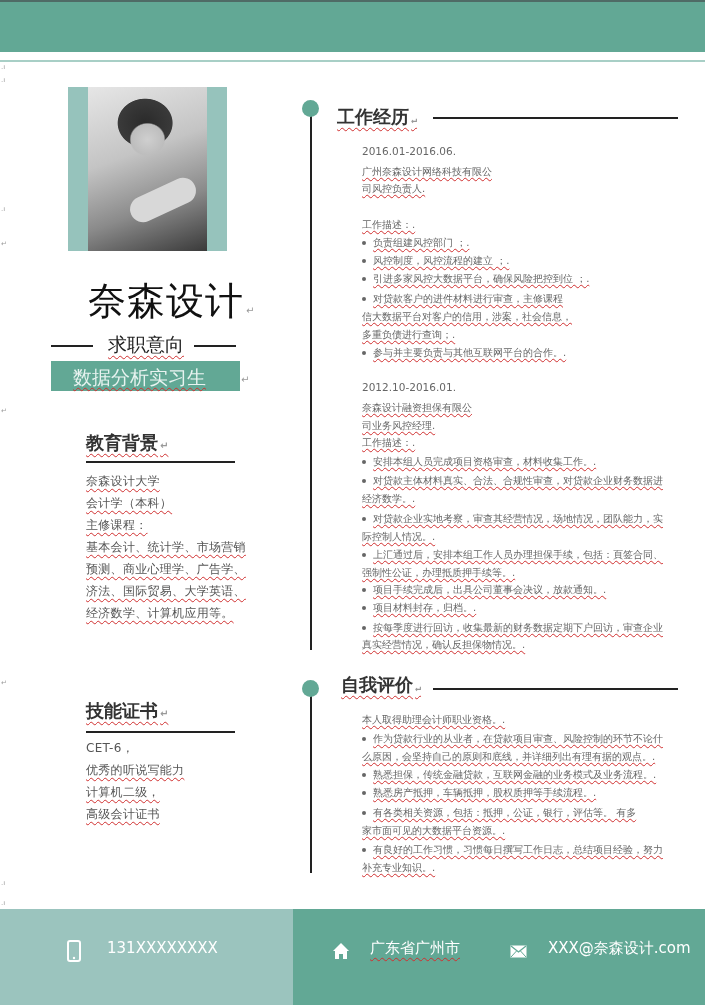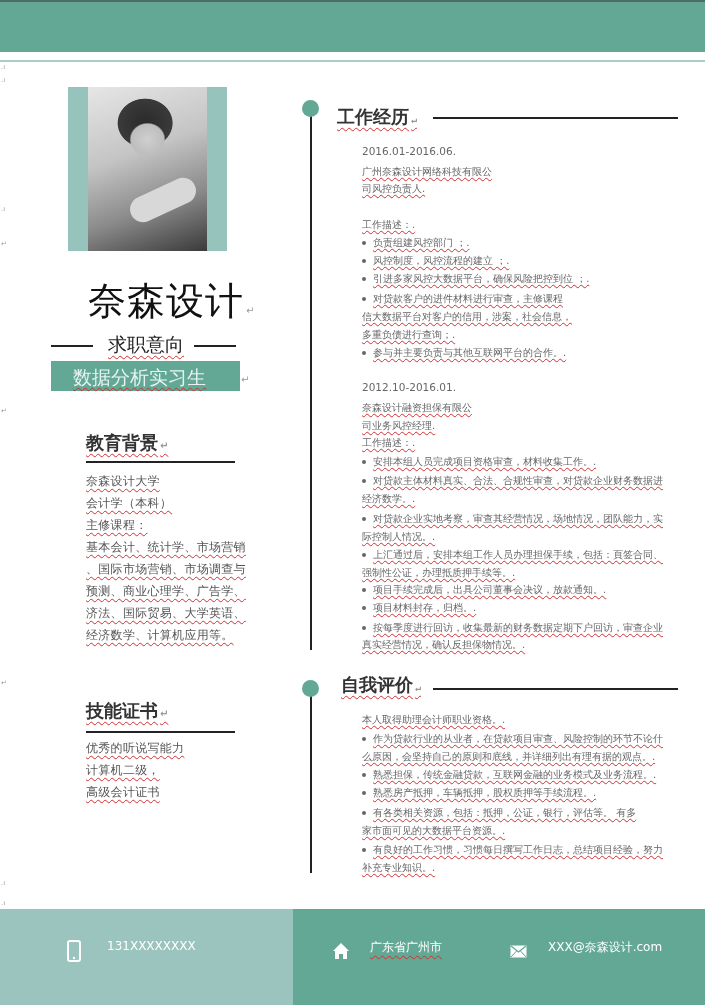--- a/index.html
+++ b/index.html
@@ -45,21 +45,21 @@
     .section-title-right { position: absolute; font-size: 18px; font-weight: bold; color: #333; text-decoration: underline wavy #d03030 1px; text-underline-offset: 4px; font-family: Liberation Mono, monospace; }
     .section-rule-right { position: absolute; height: 2px; background: #222; }
 
     .rtext { position: absolute; left: 336px; font-size: 10px; color: #666; white-space: nowrap; line-height: 15px; text-decoration: underline wavy #d03030 1px; text-underline-offset: 2px; margin-left: 26px; }
     .rtext.date { text-decoration: none; color: #666; font-size: 10.5px; }
     .bullet { display: inline-block; width: 4px; height: 4px; border-radius: 50%; background: #666; margin-right: 7px; vertical-align: middle; }
 
     
     .footer-left { position: absolute; left: 0; top: 909px; width: 293px; height: 96px; background: #9bc4be; }
     .footer-right { position: absolute; left: 293px; top: 909px; width: 412px; height: 96px; background: #62a895; }
-    .footer-text { position: absolute; top: 939px; font-size: 12px; color: #ffffff; white-space: nowrap; }
+    .footer-text { position: absolute; top: 939px; font-size: 15px; color: #ffffff; white-space: nowrap; }
     .icon { position: absolute; }
   </style>
 </head>
 <body>
 
 <div class="top-band"></div>
 <div class="top-rule"></div>
 
 <div class="margin-mark" style="top:64px">.ı</div>
 <div class="margin-mark" style="top:77px">.ı</div>
@@ -93,31 +93,31 @@
 
 <div class="section-title-left" style="top:431px">
   <span>教育背景</span><span class="pilcrow">↵</span>
 </div>
 <div class="section-rule-left" style="top:461px"></div>
 <div class="left-list" style="top:470px">
   <div class="ln">奈森设计大学</div>
   <div class="ln">会计学（本科）</div>
   <div class="ln">主修课程：</div>
   <div class="ln">基本会计、统计学、市场营销</div>
-  <div class="ln">、国际市场营销、市场调查与</div>
   <div class="ln">预测、商业心理学、广告学、</div>
   <div class="ln">济法、国际贸易、大学英语、</div>
   <div class="ln">经济数学、计算机应用等。</div>
 </div>
 
 <div class="section-title-left" style="top:699px">
   <span>技能证书</span><span class="pilcrow">↵</span>
 </div>
 <div class="section-rule-left" style="top:731px"></div>
 <div class="left-list" style="top:737px">
+  <div class="ln" style="text-decoration:none">CET-6，</div>
   <div class="ln">优秀的听说写能力</div>
   <div class="ln">计算机二级，</div>
   <div class="ln">高级会计证书</div>
 </div>
 
 <div class="timeline-line" style="top:110px; height:540px"></div>
 <div class="timeline-dot" style="left:302px; top:100px"></div>
 <div class="timeline-line" style="top:690px; height:183px"></div>
 <div class="timeline-dot" style="left:302px; top:680px"></div>
 

